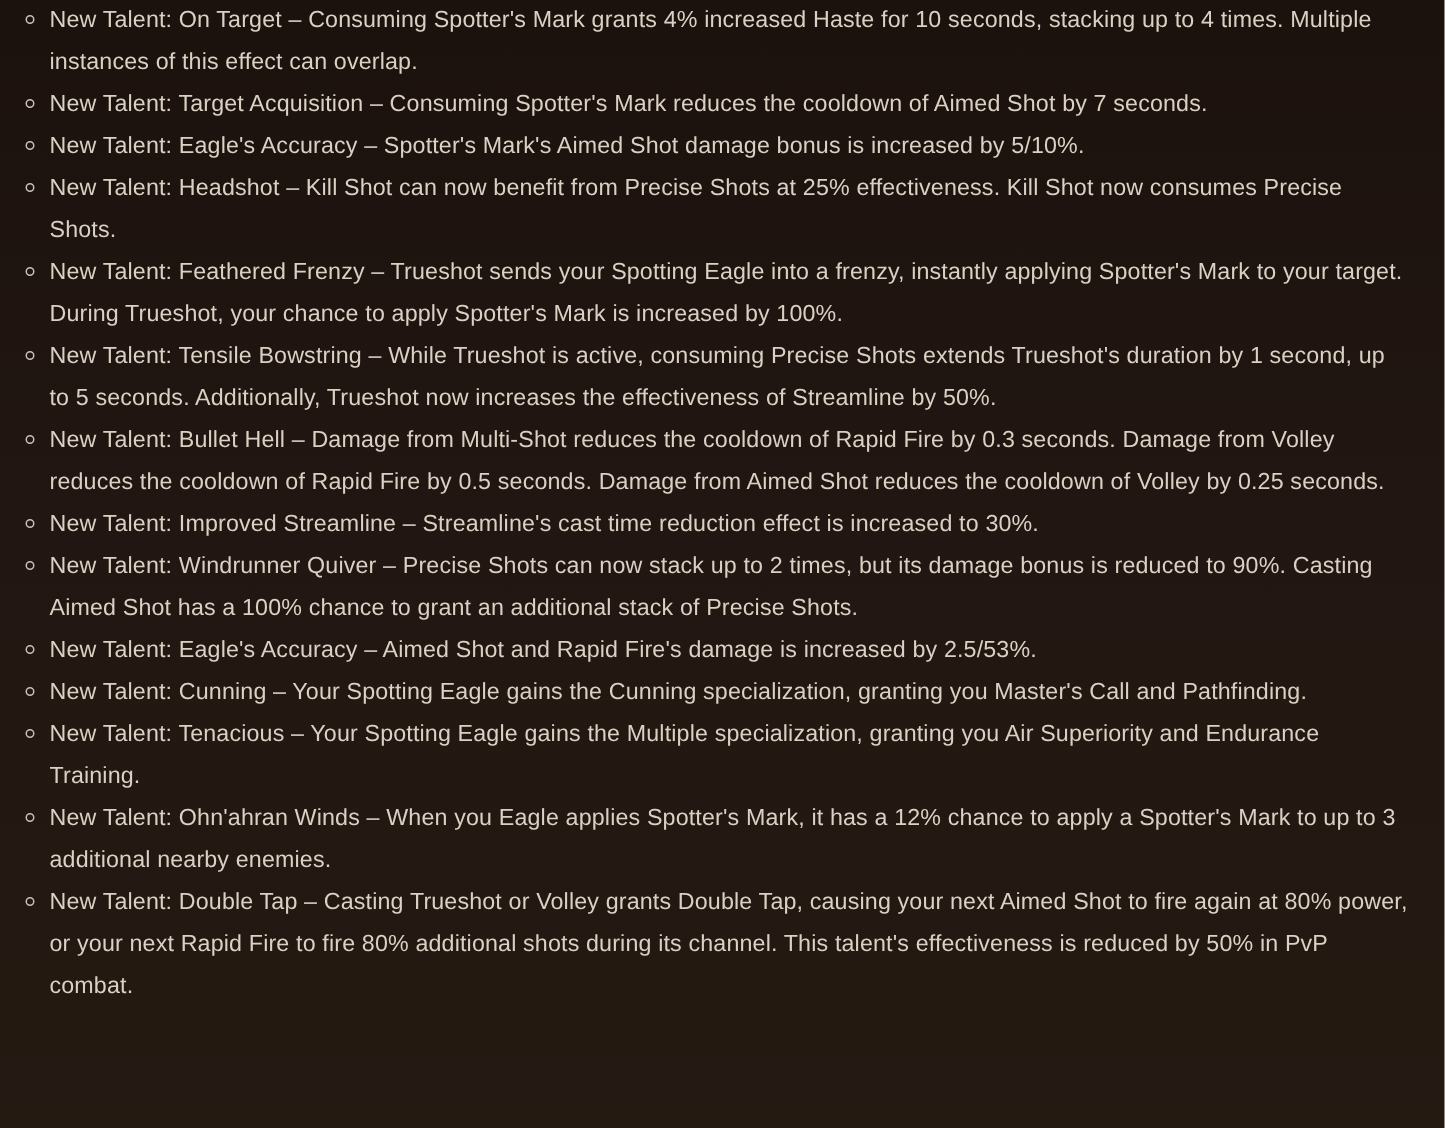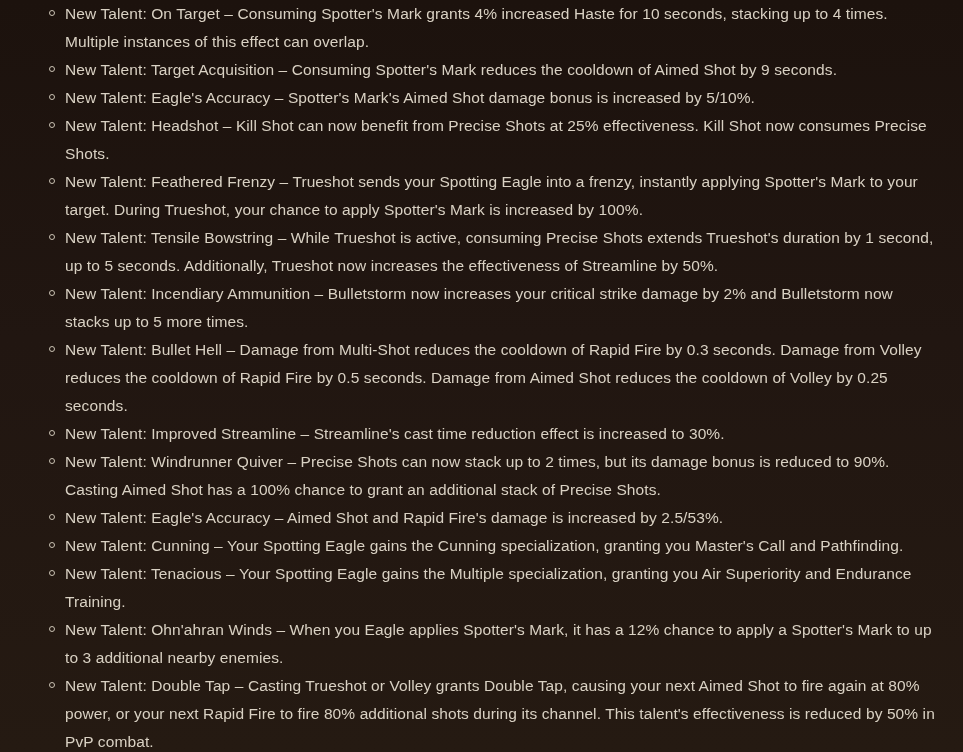--- a/index.html
+++ b/index.html
@@ -17,45 +17,43 @@
     -webkit-font-smoothing: antialiased;
   }
   ul.notes {
     list-style: none;
     padding: 0 24px 0 33px;
     margin: 0;
   }
   ul.notes li {
     position: relative;
     letter-spacing: 0.1px;
-    margin-left: 32px;
   }
   ul.notes li::before {
     content: "";
     position: absolute;
     left: -16px;
     top: 10px;
     width: 4px;
     height: 4px;
     border: 1.5px solid #c9c1b2;
     border-radius: 50%;
     background: transparent;
   }
 </style>
 </head>
 <body>
 
 <ul class="notes" id="notes-list">
     <li>New Talent: On Target – Consuming Spotter's Mark grants 4% increased Haste for 10 seconds, stacking up to 4 times. Multiple instances of this effect can overlap.</li>
-    <li>New Talent: Target Acquisition – Consuming Spotter's Mark reduces the cooldown of Aimed Shot by 9 seconds.</li>
+    <li>New Talent: Target Acquisition – Consuming Spotter's Mark reduces the cooldown of Aimed Shot by 7 seconds.</li>
     <li>New Talent: Eagle's Accuracy – Spotter's Mark's Aimed Shot damage bonus is increased by 5/10%.</li>
     <li>New Talent: Headshot – Kill Shot can now benefit from Precise Shots at 25% effectiveness. Kill Shot now consumes Precise Shots.</li>
     <li>New Talent: Feathered Frenzy – Trueshot sends your Spotting Eagle into a frenzy, instantly applying Spotter's Mark to your target. During Trueshot, your chance to apply Spotter's Mark is increased by 100%.</li>
     <li>New Talent: Tensile Bowstring – While Trueshot is active, consuming Precise Shots extends Trueshot's duration by 1 second, up to 5 seconds. Additionally, Trueshot now increases the effectiveness of Streamline by 50%.</li>
-    <li>New Talent: Incendiary Ammunition – Bulletstorm now increases your critical strike damage by 2% and Bulletstorm now stacks up to 5 more times.</li>
     <li>New Talent: Bullet Hell – Damage from Multi-Shot reduces the cooldown of Rapid Fire by 0.3 seconds. Damage from Volley reduces the cooldown of Rapid Fire by 0.5 seconds. Damage from Aimed Shot reduces the cooldown of Volley by 0.25 seconds.</li>
     <li>New Talent: Improved Streamline – Streamline's cast time reduction effect is increased to 30%.</li>
     <li>New Talent: Windrunner Quiver – Precise Shots can now stack up to 2 times, but its damage bonus is reduced to 90%. Casting Aimed Shot has a 100% chance to grant an additional stack of Precise Shots.</li>
     <li>New Talent: Eagle's Accuracy – Aimed Shot and Rapid Fire's damage is increased by 2.5/53%.</li>
     <li>New Talent: Cunning – Your Spotting Eagle gains the Cunning specialization, granting you Master's Call and Pathfinding.</li>
     <li>New Talent: Tenacious – Your Spotting Eagle gains the Multiple specialization, granting you Air Superiority and Endurance Training.</li>
     <li>New Talent: Ohn'ahran Winds – When you Eagle applies Spotter's Mark, it has a 12% chance to apply a Spotter's Mark to up to 3 additional nearby enemies.</li>
     <li>New Talent: Double Tap – Casting Trueshot or Volley grants Double Tap, causing your next Aimed Shot to fire again at 80% power, or your next Rapid Fire to fire 80% additional shots during its channel. This talent's effectiveness is reduced by 50% in PvP combat.</li>
   </ul>
 

